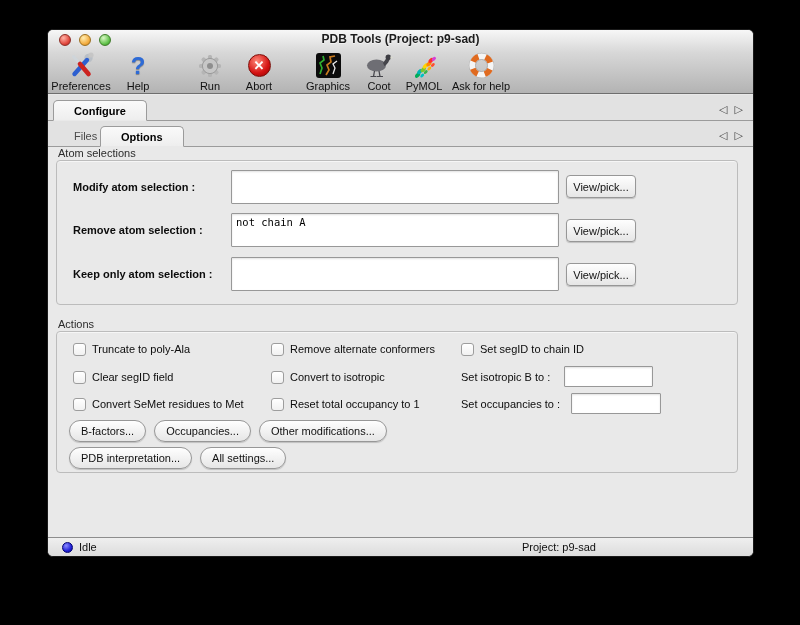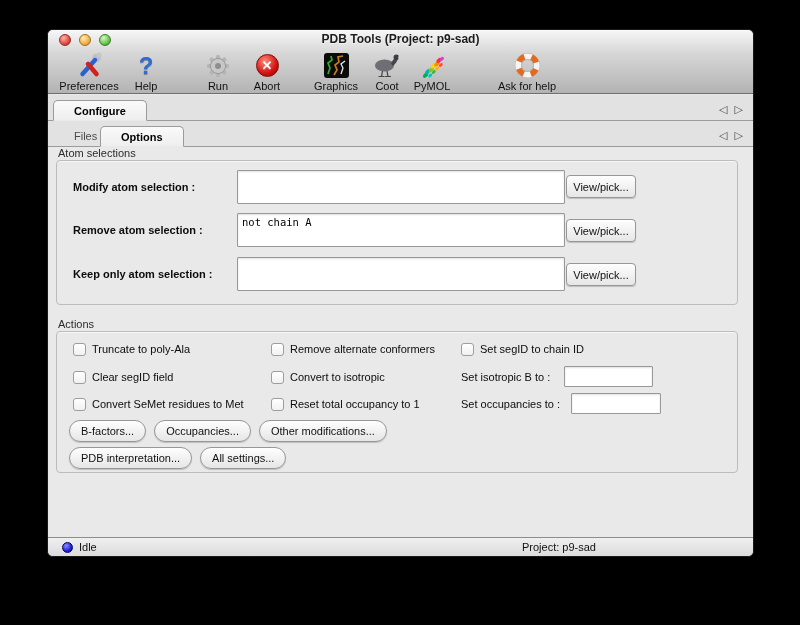--- a/index.html
+++ b/index.html
@@ -45,21 +45,21 @@
   .tab-arrows{position:absolute;right:10px;bottom:4px;font-size:11px;color:#444;display:flex;gap:7px;}
   .tab-arrows span{cursor:default;}
 
   
   .group-label{position:absolute;font-size:11px;color:#2b2b2b;}
   .groupbox{position:absolute;left:8px;width:682px;border:1px solid #bcbcbc;border-radius:4px;
     box-shadow:inset 0 1px 0 rgba(255,255,255,.6);}
 
   
   .sel-label{position:absolute;left:16px;font-size:11px;font-weight:bold;color:#0c0c0c;white-space:nowrap;}
-  .sel-area{position:absolute;left:180px;width:328px;height:34px;border:1px solid #989898;background:#fff;
+  .sel-area{position:absolute;left:174px;width:328px;height:34px;border:1px solid #989898;background:#fff;
     font-family:"DejaVu Sans Mono",monospace;font-size:10.5px;padding:2px 4px;resize:none;outline:none;
     box-shadow:inset 0 1px 2px rgba(0,0,0,.12);border-radius:1px;overflow:hidden;}
   .btn{border:1px solid #979797;background:linear-gradient(#fefefe,#e6e6e6);
     font-family:"Liberation Sans",sans-serif;font-size:11px;color:#111;padding:3px 9px;
     border-radius:4px;box-shadow:0 1px 1px rgba(0,0,0,.18);cursor:default;white-space:nowrap;}
   .viewpick{position:absolute;left:509px;width:70px;height:23px;padding:0;}
 
   
   .chk-item{position:absolute;display:flex;align-items:center;gap:6px;height:16px;}
   .chk-box{width:13px;height:13px;border:1px solid #9d9d9d;border-radius:3px;
@@ -89,21 +89,21 @@
     <div class="titlebar">
       <div class="traffic">
         <span class="tl red"></span>
         <span class="tl yellow"></span>
         <span class="tl green"></span>
       </div>
       <div class="title">PDB Tools (Project: p9-sad)</div>
     </div>
 
     <div class="toolbar">
-      <div class="tb-item" style="margin-left:8px;width:66px">
+      <div class="tb-item" style="width:66px">
         <div class="tb-icon">
           <svg width="27" height="27" viewBox="0 0 27 27">
             <circle cx="20.5" cy="6" r="4.2" fill="#b9bfc6"></circle>
             <circle cx="23" cy="3" r="2.6" fill="#c6c6c6"></circle>
             <line x1="19" y1="8" x2="6.5" y2="22" stroke="#2d5fd0" stroke-width="4.4" stroke-linecap="round"></line>
             <line x1="5.5" y1="4.5" x2="12.5" y2="12.5" stroke="#cfd5da" stroke-width="3" stroke-linecap="round"></line>
             <line x1="12" y1="12" x2="20.5" y2="22" stroke="#cc2320" stroke-width="4.6" stroke-linecap="round"></line>
           </svg>
         </div>
         <div class="tb-label">Preferences</div>
@@ -182,21 +182,21 @@
               <ellipse cx="6" cy="19.5" rx="2.3" ry="1.4" fill="#00c2c2"></ellipse>
               <ellipse cx="11" cy="19.5" rx="2.3" ry="1.4" fill="#39b54a"></ellipse>
               <ellipse cx="16" cy="19.5" rx="2.3" ry="1.4" fill="#ffb400"></ellipse>
               <ellipse cx="21" cy="19.5" rx="2.3" ry="1.4" fill="#ff4f30"></ellipse>
             </g>
           </svg>
         </div>
         <div class="tb-label">PyMOL</div>
       </div>
 
-      <div class="tb-item" style="margin-left:38px;width:70px">
+      <div class="tb-item" style="width:70px">
         <div class="tb-icon">
           <svg width="29" height="29" viewBox="0 0 30 30">
             <g transform="rotate(24 15 15)">
               <circle cx="15" cy="15" r="12.6" fill="none" stroke="#a9a9a9" stroke-width="0.8"></circle>
               <circle cx="15" cy="15" r="9.5" fill="none" stroke="#f5f5f5" stroke-width="6"></circle>
               <circle cx="15" cy="15" r="9.5" fill="none" stroke="#e06a1f" stroke-width="6" stroke-dasharray="7.46 7.46"></circle>
               <circle cx="15" cy="15" r="6.2" fill="none" stroke="#a9a9a9" stroke-width="0.8"></circle>
             </g>
           </svg>
         </div>

